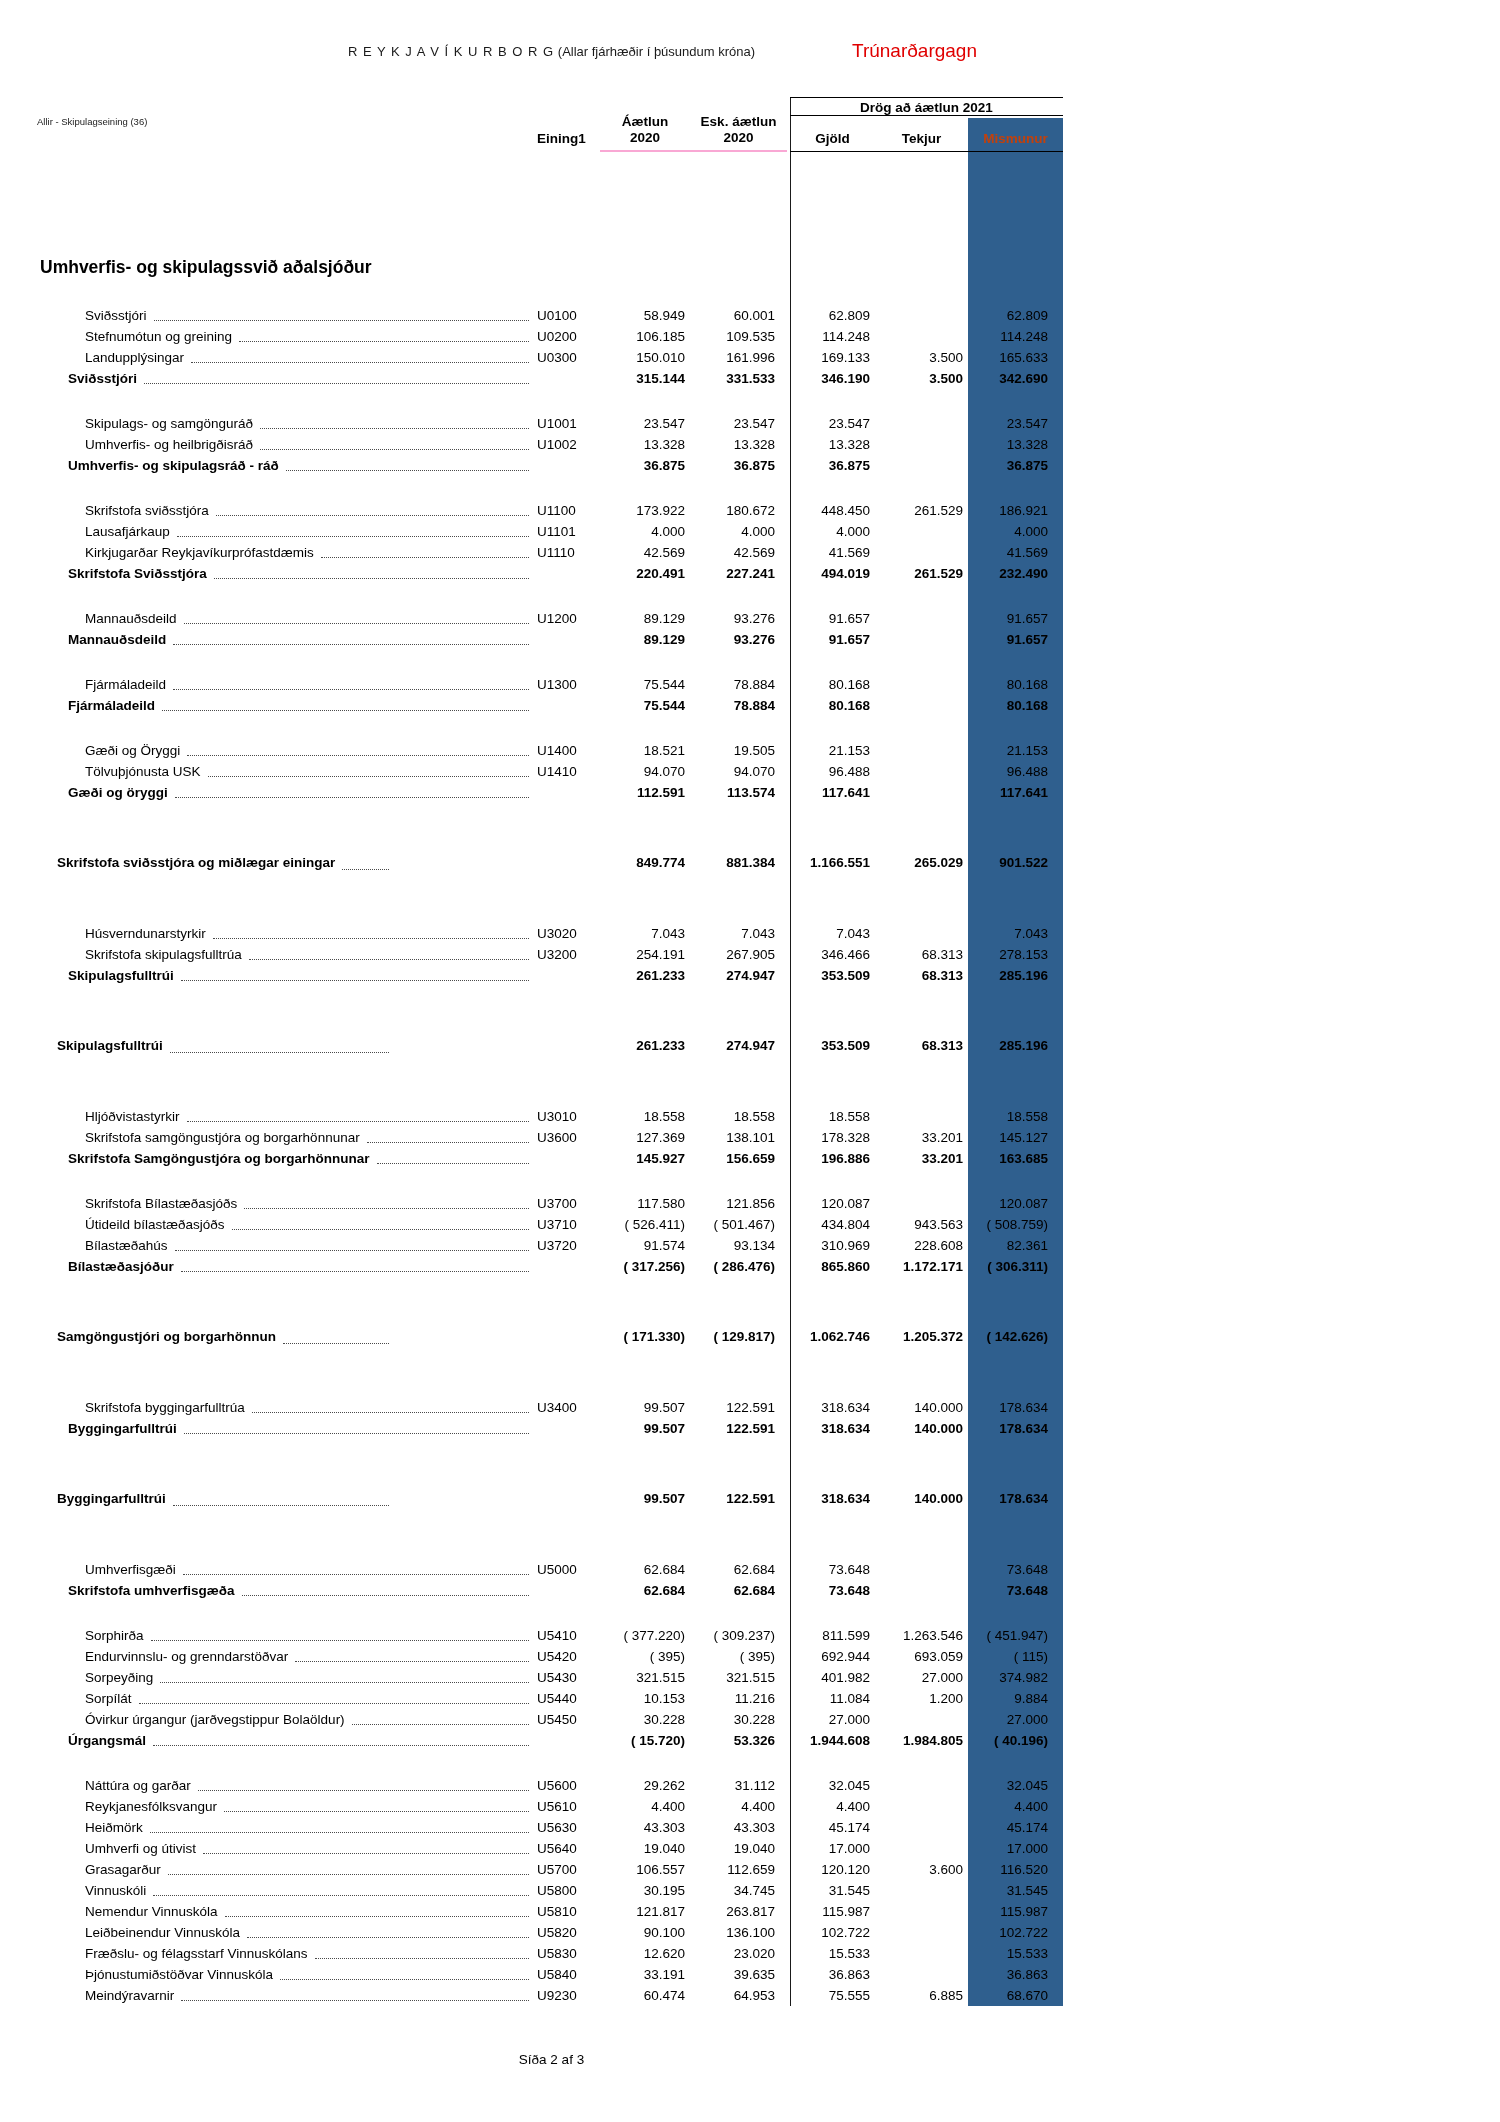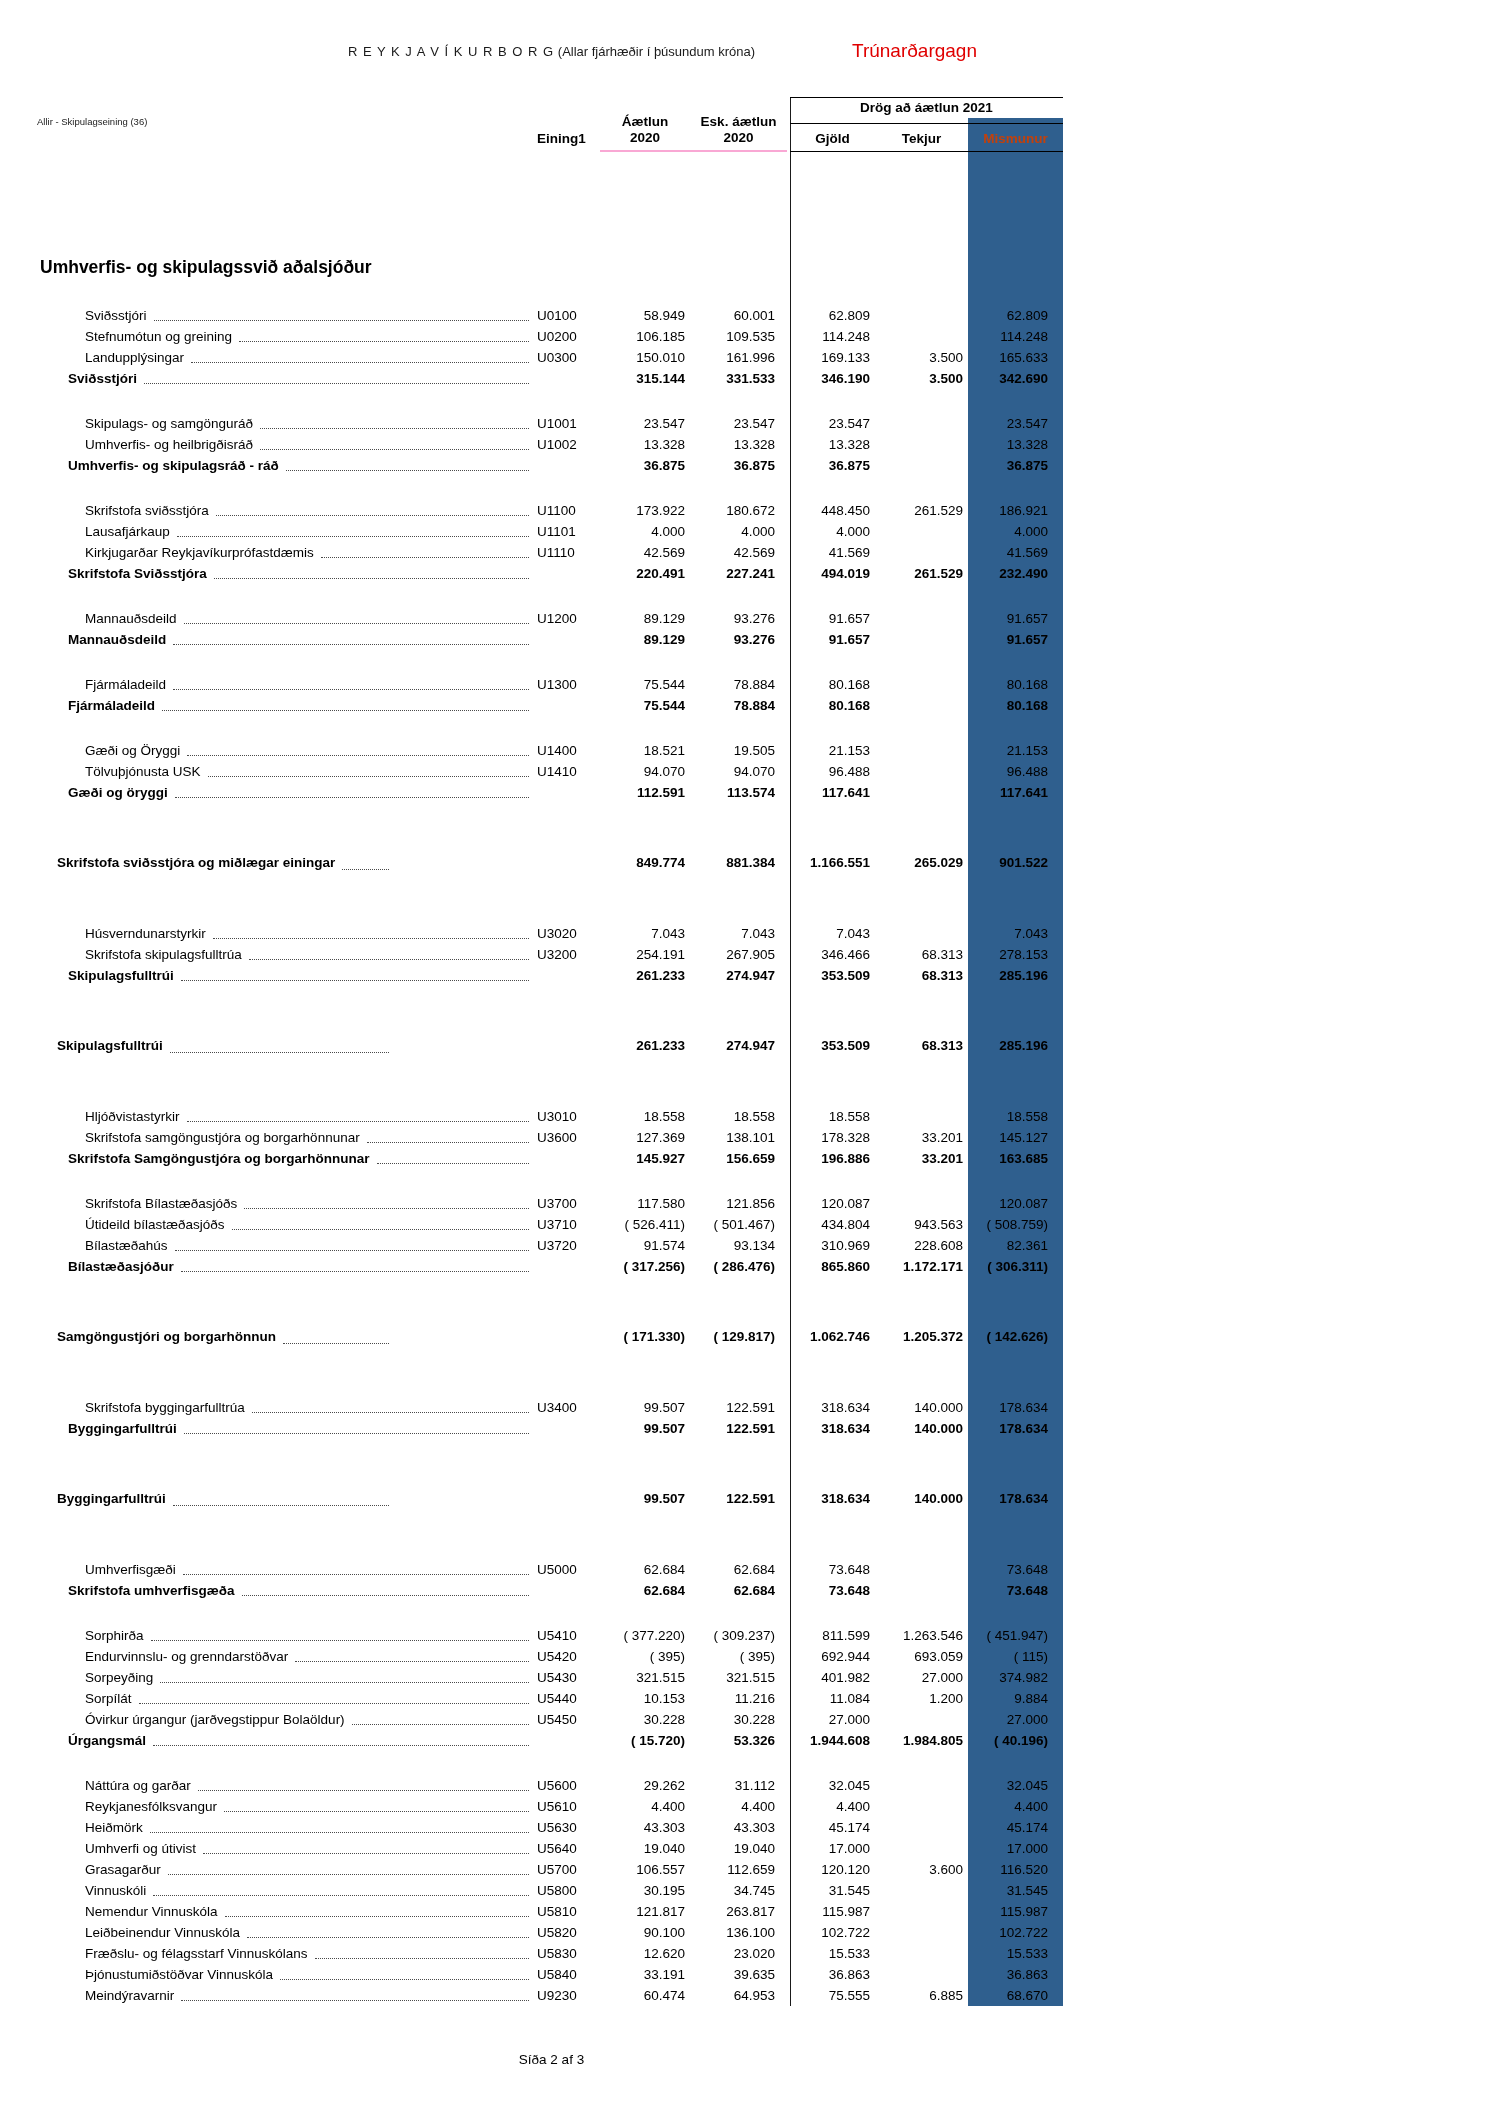--- a/index.html
+++ b/index.html
@@ -27,21 +27,21 @@
   .table-wrap { position:absolute; top:95px; left:40px; width:1023px; }
   .band {
     position:absolute; left:928px; width:95px; top:23px; bottom:0;
     background:#2f5f8e; z-index:0;
   }
   .vline {
     position:absolute; left:750px; top:2px; bottom:0; width:0;
     border-left:1px solid #1a1a1a; z-index:1;
   }
   .h-drog {
-    position:absolute; left:750px; top:2px; width:273px; height:27px;
+    position:absolute; left:750px; top:2px; width:273px; height:19px;
     border-top:1px solid #000; border-bottom:1px solid #000;
     text-align:center; font-weight:700; font-size:13.5px; line-height:19px; z-index:2;
   }
   .h-cols {
     position:absolute; left:750px; top:23px; width:273px; height:34px;
     border-bottom:1px solid #000; display:grid; grid-template-columns:85px 93px 95px;
     z-index:2; font-weight:700; font-size:13.5px;
   }
   .h-cols .hc { display:flex; align-items:flex-end; justify-content:center; padding-bottom:5px; }
   .h-cols .hc.white { color:#c2410c; }

